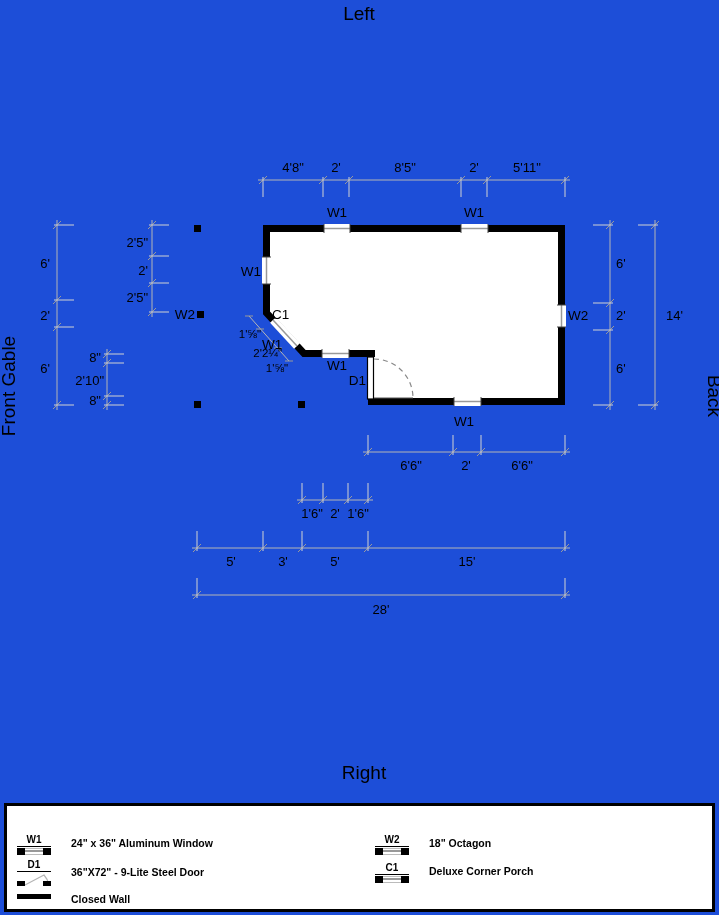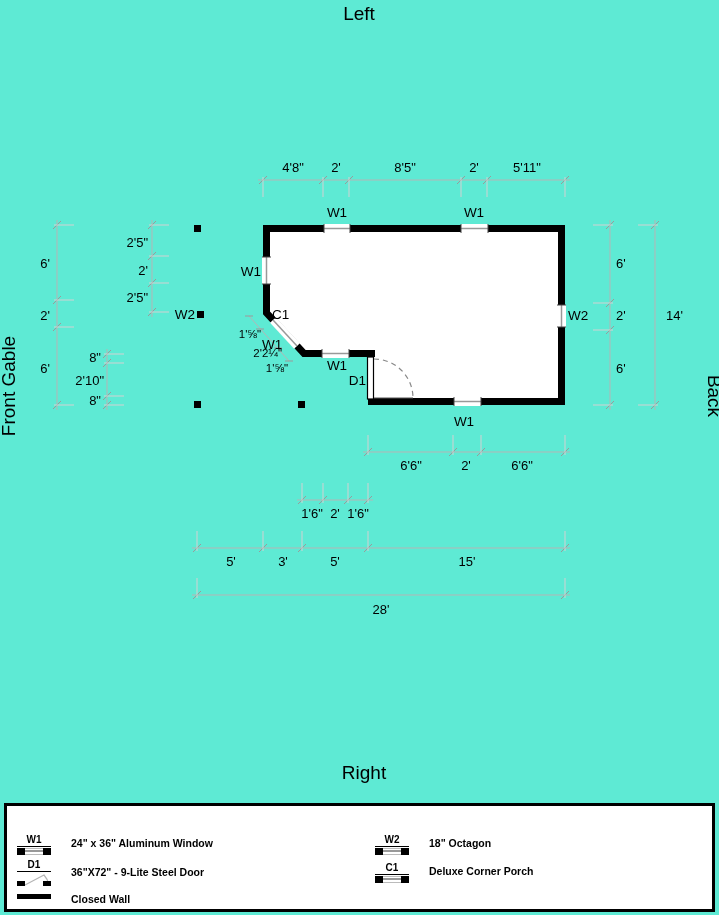--- a/index.html
+++ b/index.html
@@ -1,16 +1,16 @@
 <!DOCTYPE html>
 <html><head>
 <meta charset="utf-8">
 <style>
   html,body{margin:0;padding:0;background:#fff;}
-  .stage{position:relative;width:719px;height:915px;background:#5eead4;overflow:hidden;
+  .stage{position:relative;width:719px;height:915px;background:#1d4ed8;overflow:hidden;
          font-family:"Liberation Sans",sans-serif;}
   svg text{fill:#000;}
   .title{font-size:19px;}
   .dt{font-size:13px;}
   .dts{font-size:11.5px;}
   .pl{font-size:13.5px;}
   .dl{stroke:#b5b5b5;stroke-width:1;}
   .ds{stroke:#9a9a9a;stroke-width:1;}
   .de{stroke:#d2d2d2;stroke-width:1;}
   .win{fill:#fff;}

